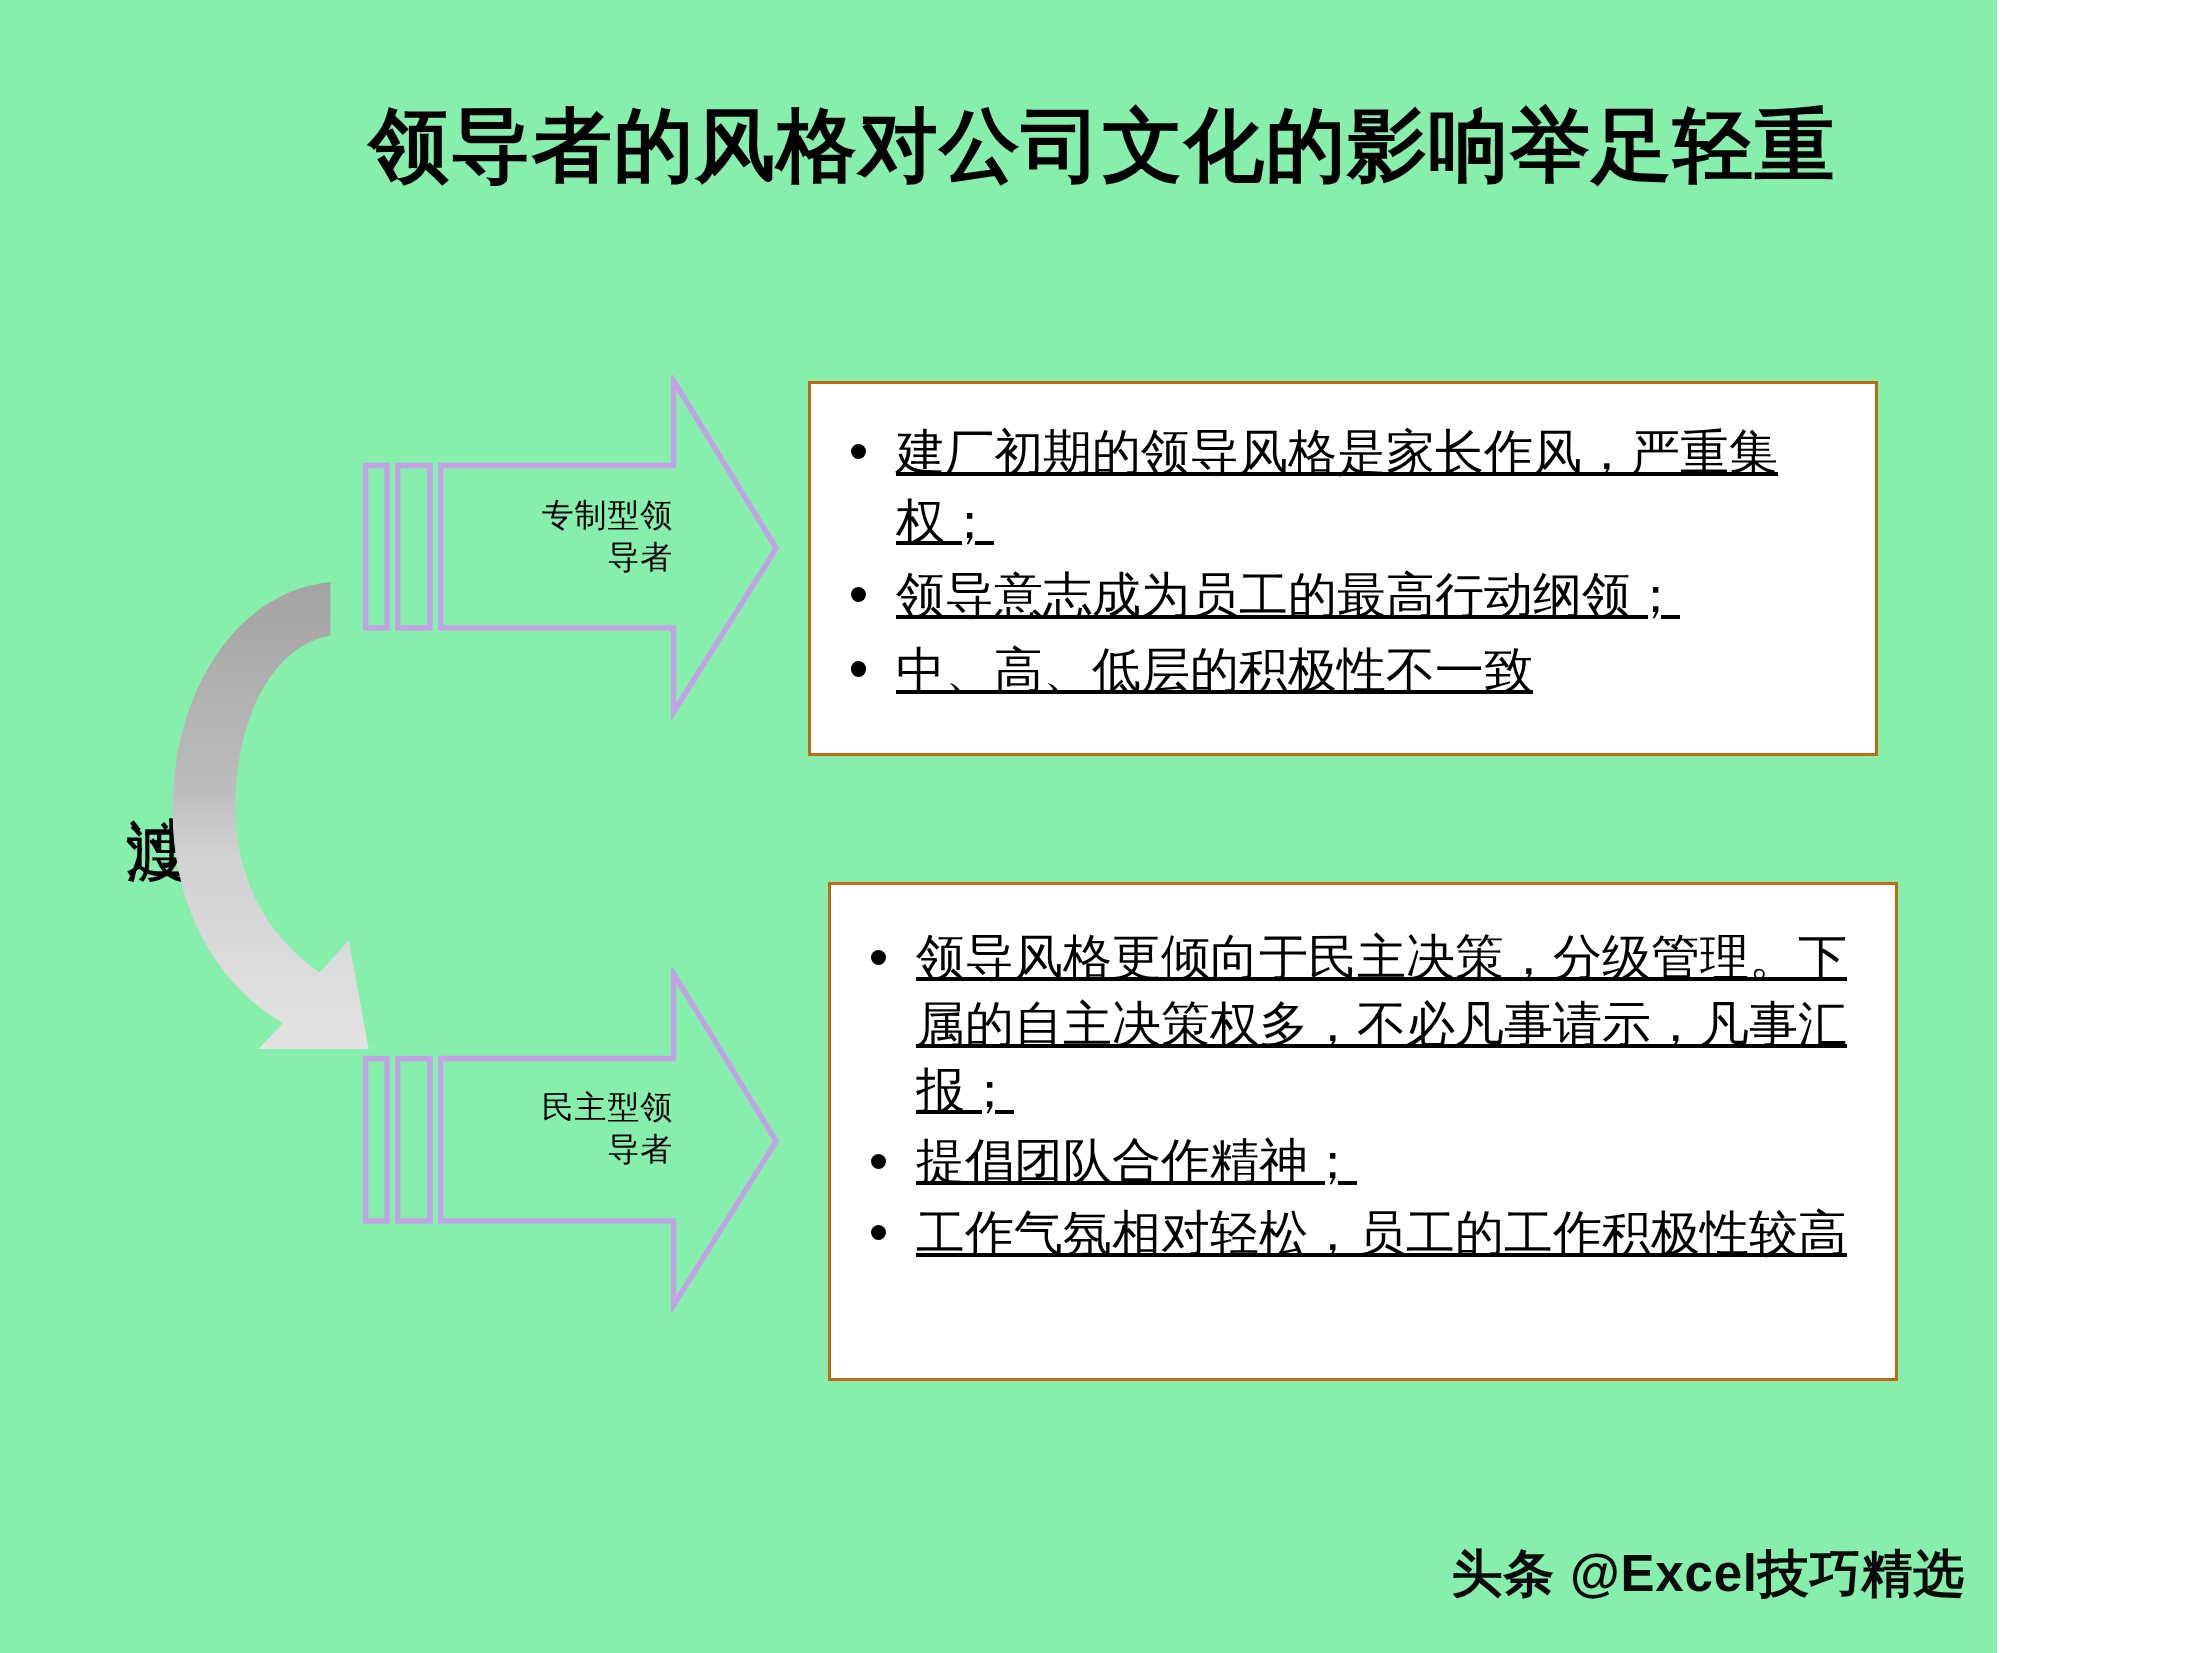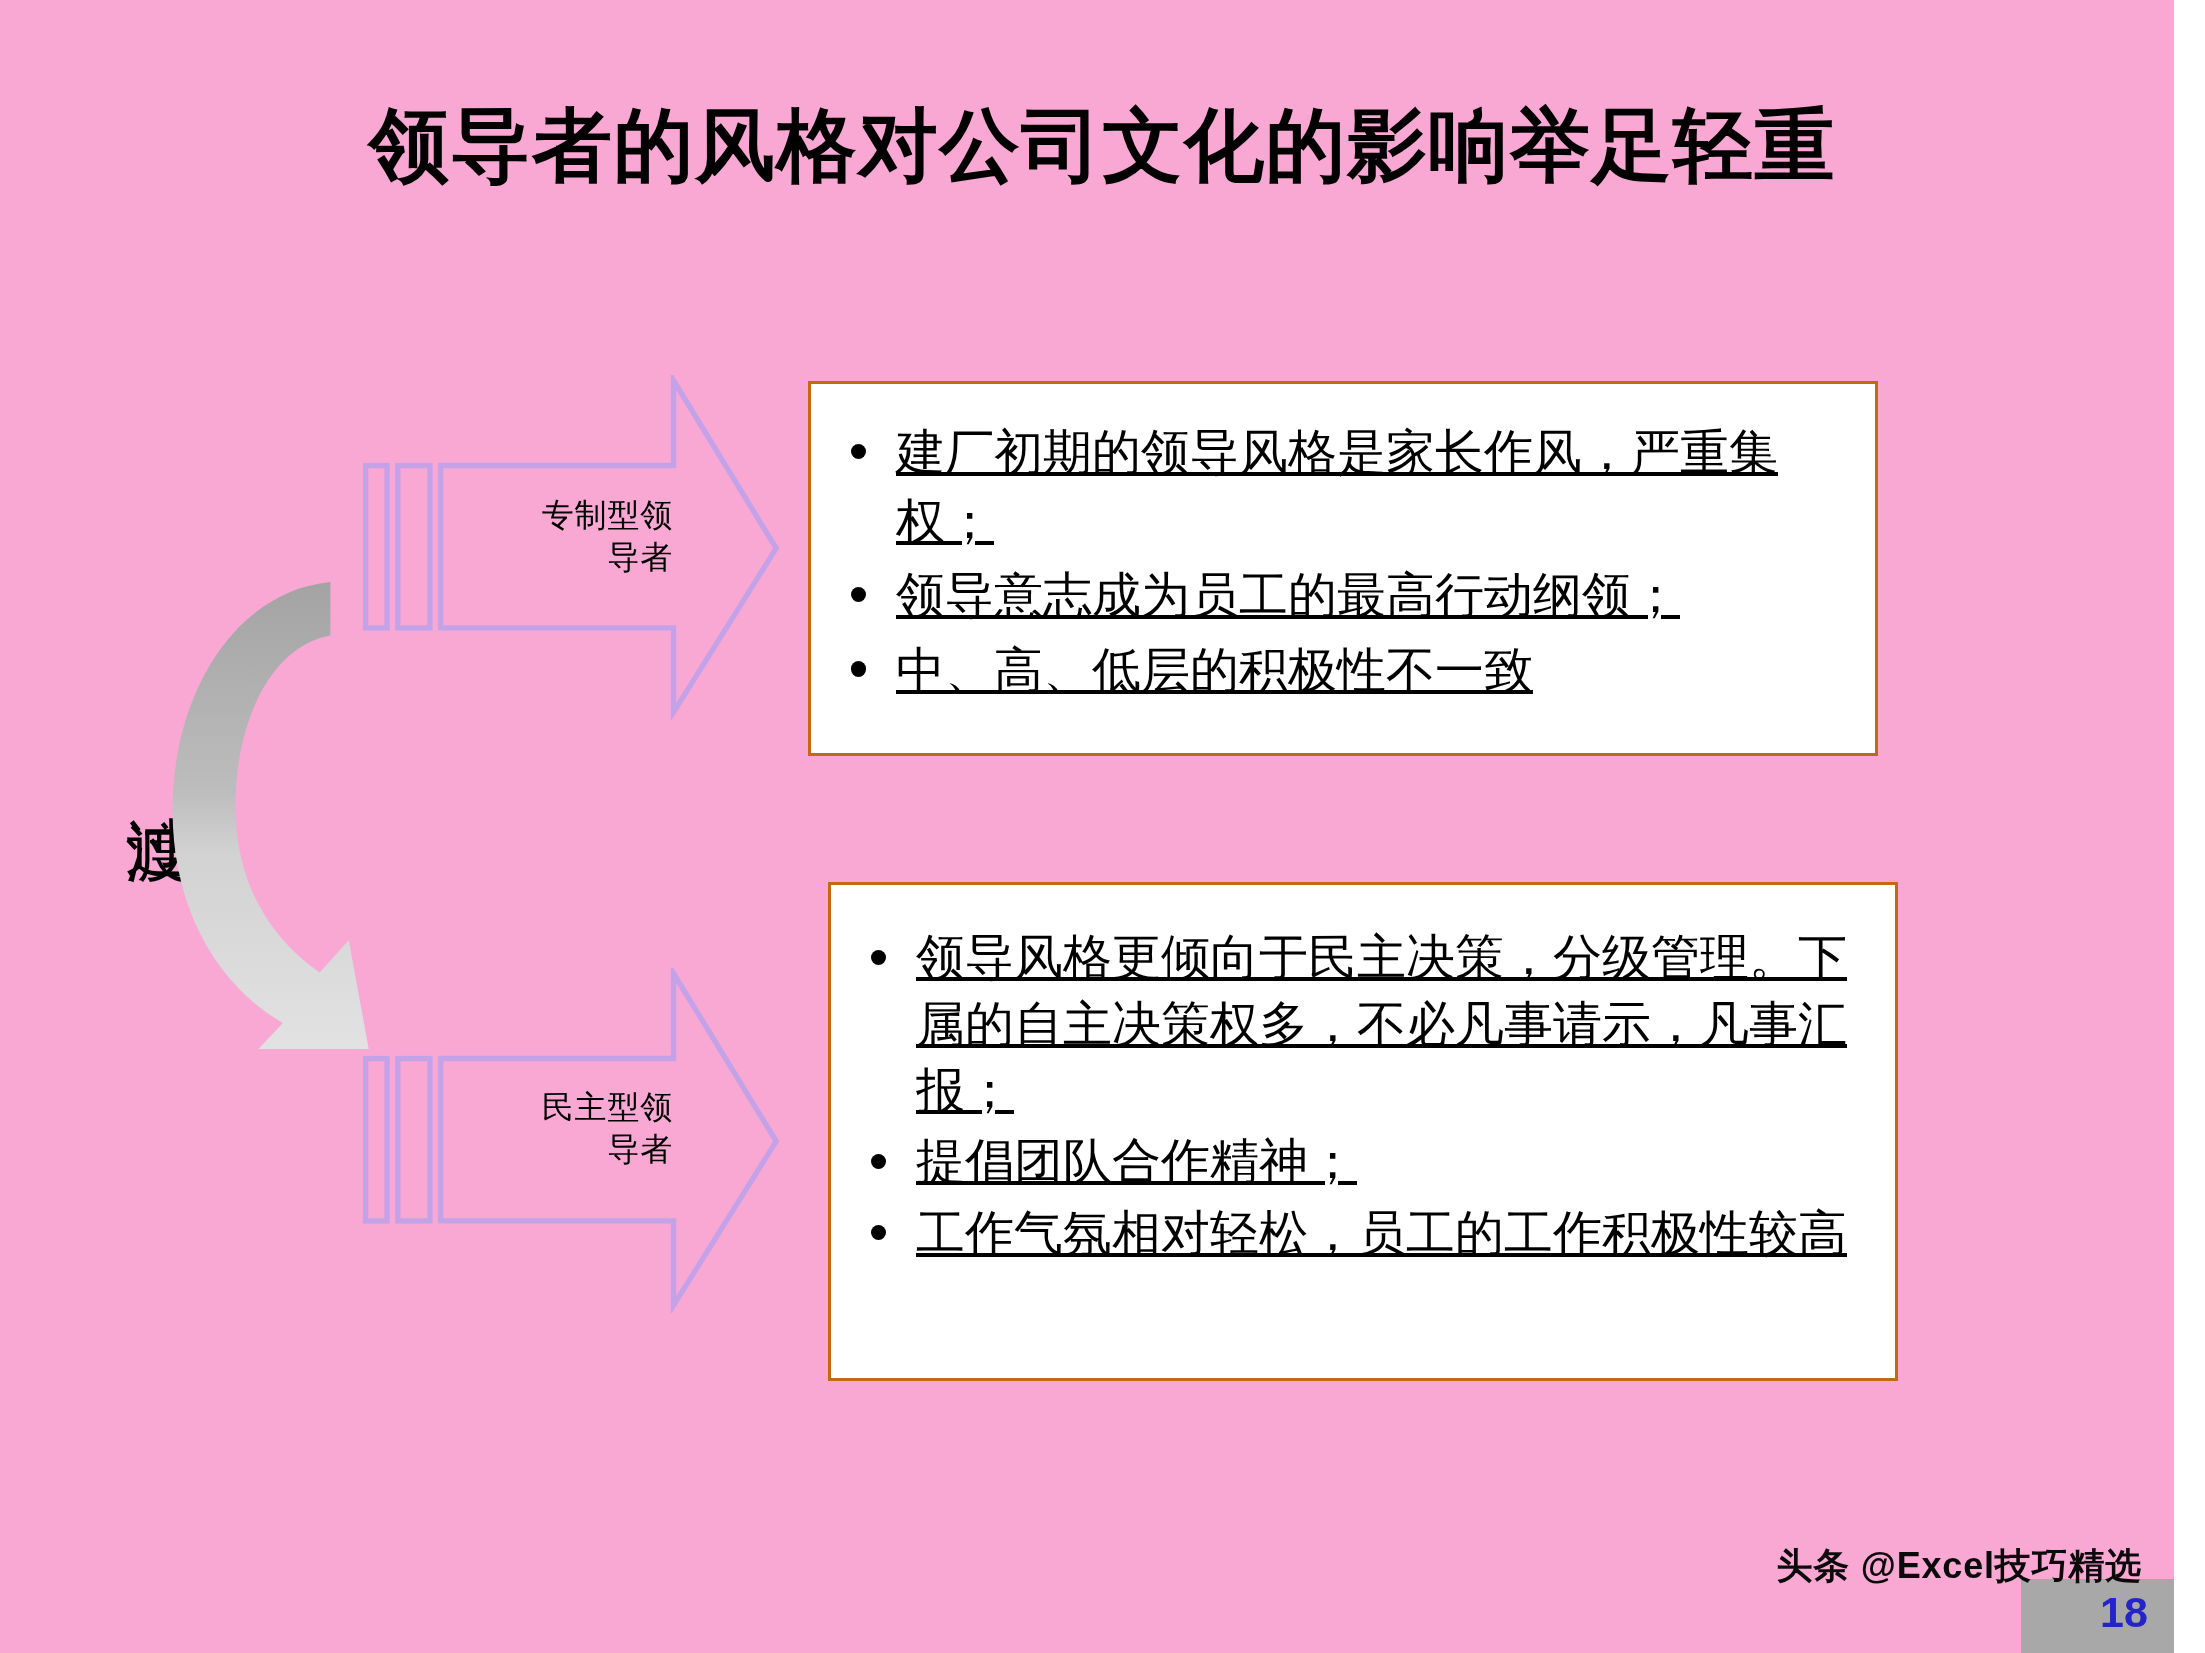--- a/index.html
+++ b/index.html
@@ -2,23 +2,23 @@
 <html style="font-size:12.3px"><head>
 <meta charset="utf-8">
 <style>
   html, body {
     margin: 0;
     padding: 0;
     background: #ffffff;
   }
   #slide {
     position: relative;
-    width: 2174px;
+    width: 1997px;
     height: 1654px;
-    background: #f9a8d4;
+    background: #86efac;
     overflow: hidden;
     font-family: "Liberation Serif", "DejaVu Serif", serif;
   }
 
   
   #title {
     position: absolute;
     left: 0;
     top: 101px;
     width: 2205px;
@@ -122,21 +122,21 @@
     width: 184px;
     height: 75px;
     background: #a8a8a8;
   }
   #watermark {
     position: absolute;
     right: 32px;
     top: 1548px;
     font-family: "Liberation Sans", "DejaVu Sans", sans-serif;
     font-weight: bold;
-    font-size: 36px;
+    font-size: 51px;
     line-height: 1;
     color: #0b0b0b;
     white-space: nowrap;
     letter-spacing: 0.8px;
   }
   #page-number {
     position: absolute;
     left: 2100px;
     top: 1591px;
     font-family: "Liberation Sans", "DejaVu Sans", sans-serif;

